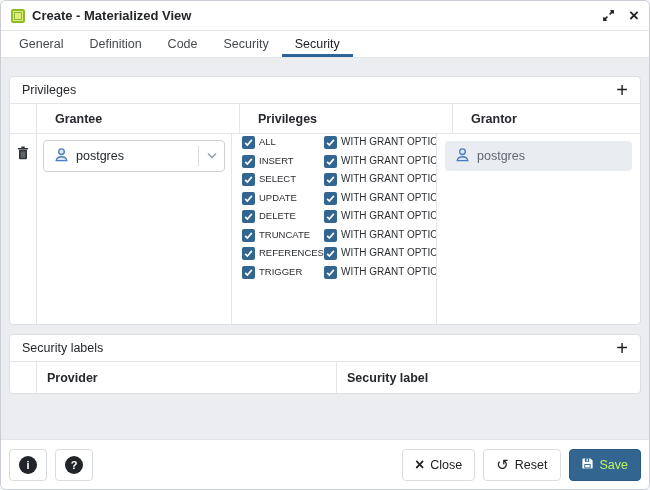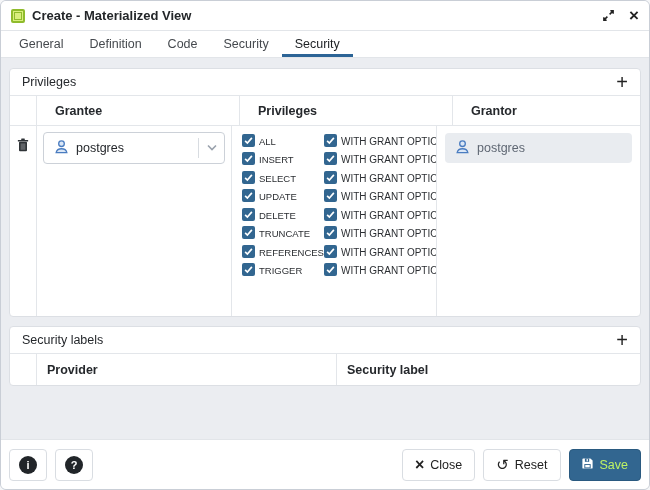--- a/index.html
+++ b/index.html
@@ -25,21 +25,21 @@
   .tab.active { color:#1d2023; box-shadow: inset 0 -3px 0 #2c6496; }
 
   
   .content { position:absolute; left:0; top:57px; right:0; bottom:50px; background:#ebedf1; overflow:hidden; }
   .panel { background:#fff; border:1px solid #dcdfe4; border-radius:4px; margin:0 8px; }
   .panel-header { height:27px; display:flex; align-items:center; padding:0 12px; border-bottom:1px solid #e3e6ea; }
   .panel-title { font-size:12.5px; color:#25282c; }
   .add-btn { margin-left:auto; font-size:20px; font-weight:300; color:#222; cursor:pointer; line-height:20px; }
 
   
-  .priv-panel { margin-top:10px; }
+  .priv-panel { margin-top:18px; }
   .ptable { width:100%; }
   .phead, .prow { display:flex; align-items:stretch; }
   .phead > div, .prow > div { border-right:1px solid #e3e6ea; }
   .phead > div:last-child, .prow > div:last-child { border-right:none; }
   .phead { height:30px; border-bottom:1px solid #e3e6ea;gap:8px; }
   .phead .hcell { font-size:12.5px; font-weight:bold; color:#25282c; display:flex; align-items:center; padding-left:10px; }
   .c-ctl { width:27px; flex:0 0 auto; }
   .c-grantee { width:195px; flex:0 0 auto; }
   .c-priv { width:205px; flex:0 0 auto; overflow:hidden; }
   .c-grantor { flex:1 1 auto; }
@@ -50,21 +50,21 @@
             display:flex; align-items:center; padding:0 6px 0 10px; cursor:pointer; }
   .select .sel-text { font-size:12.5px; color:#24272b; margin-left:7px; }
   .select .sep { margin-left:auto; width:1px; height:20px; background:#d8dce1; }
   .select .chev { margin-left:7px; display:flex; align-items:center; }
 
   .priv-input { display:block; width:calc(100% - 14px); margin:5px 7px 4px 7px; height:30px;
                 border:2px solid #2c6496; border-radius:4px; padding:0 8px; font-size:12.5px;
                 color:#5a6b8c; font-family:"Liberation Sans", sans-serif; outline:none; background:#fff; }
 
   .cb-list { padding-top:2px; }
-  .cb-row { display:flex; align-items:flex-end; height:18.5px; padding-left:10px; white-space:nowrap; }
+  .cb-row { display:flex; align-items:flex-start; height:18.5px; padding-left:10px; white-space:nowrap; }
   .cb { width:13px; height:13px; background:#326690; border-radius:2px; flex:0 0 auto;
         display:flex; align-items:center; justify-content:center; cursor:pointer; }
   .cb-label { font-size:9.5px; color:#2b2e32; margin-left:4px; width:65px; flex:0 0 auto; overflow:hidden; }
   .cb-label.grant { width:auto; overflow:visible; font-size:10px; }
 
   .grantor-field { margin:7px 8px; height:30px; background:#e9ecf0; border-radius:4px;
                    display:flex; align-items:center; padding-left:10px; }
   .grantor-field .sel-text { font-size:12.5px; color:#5f6773; margin-left:7px; }
 
   

